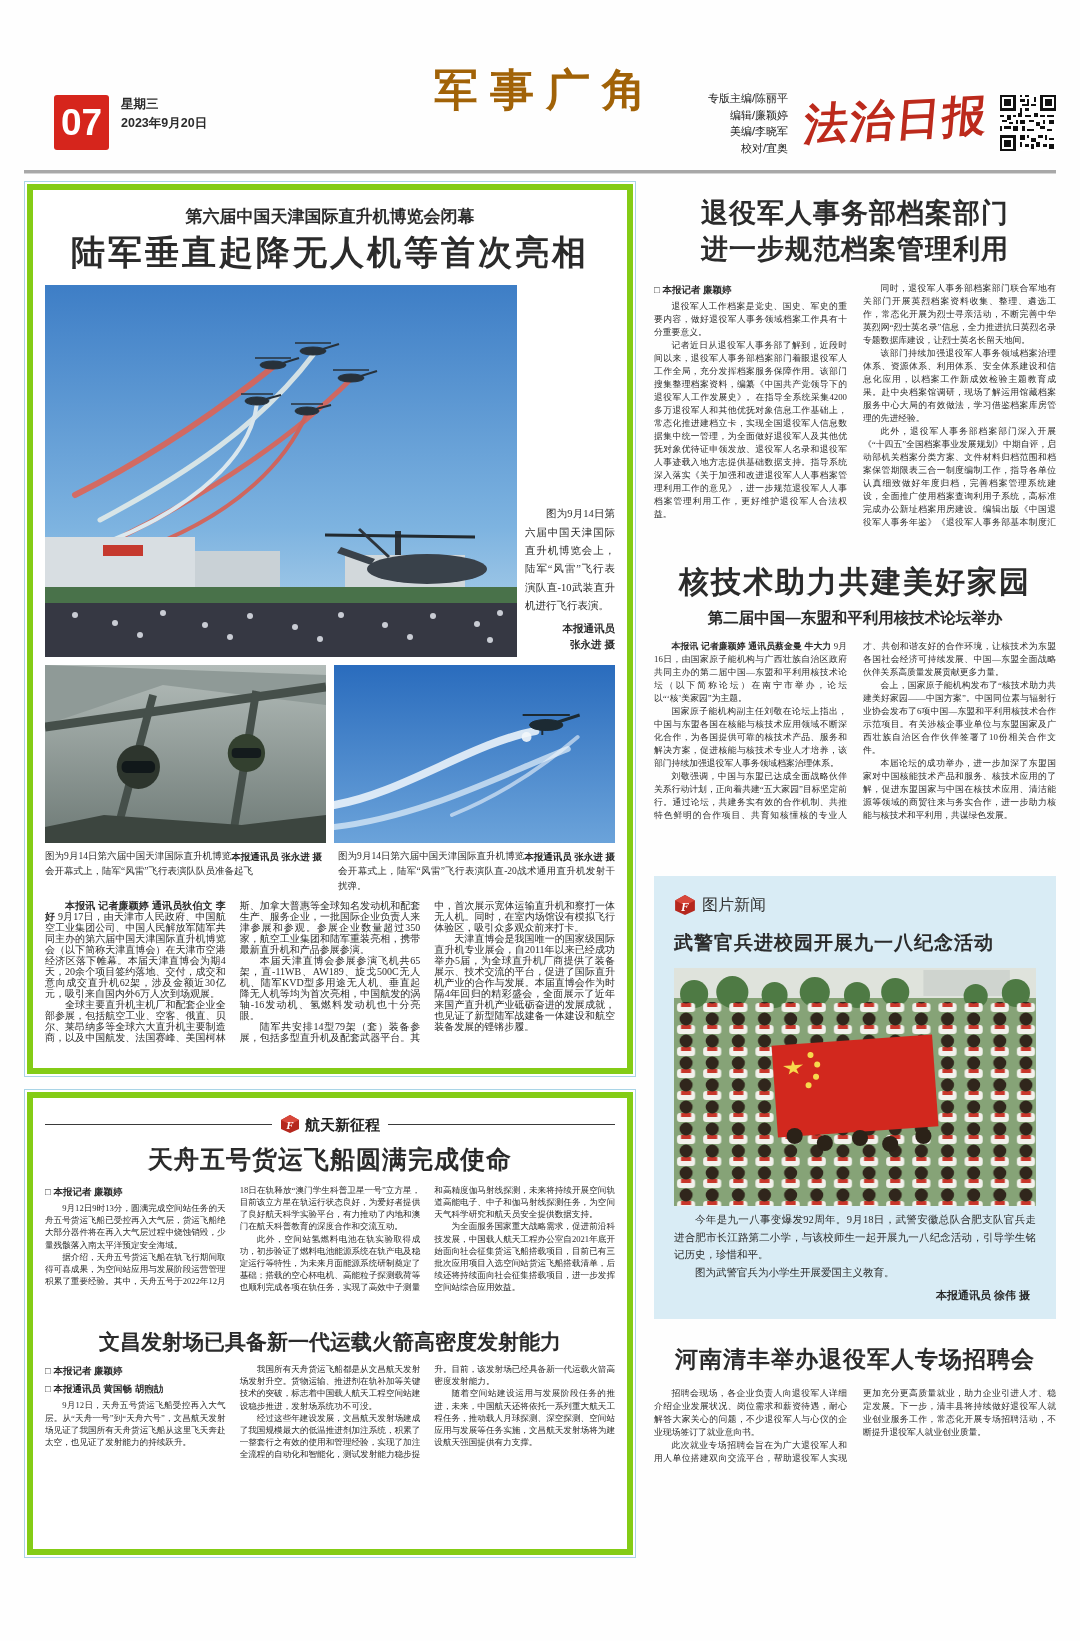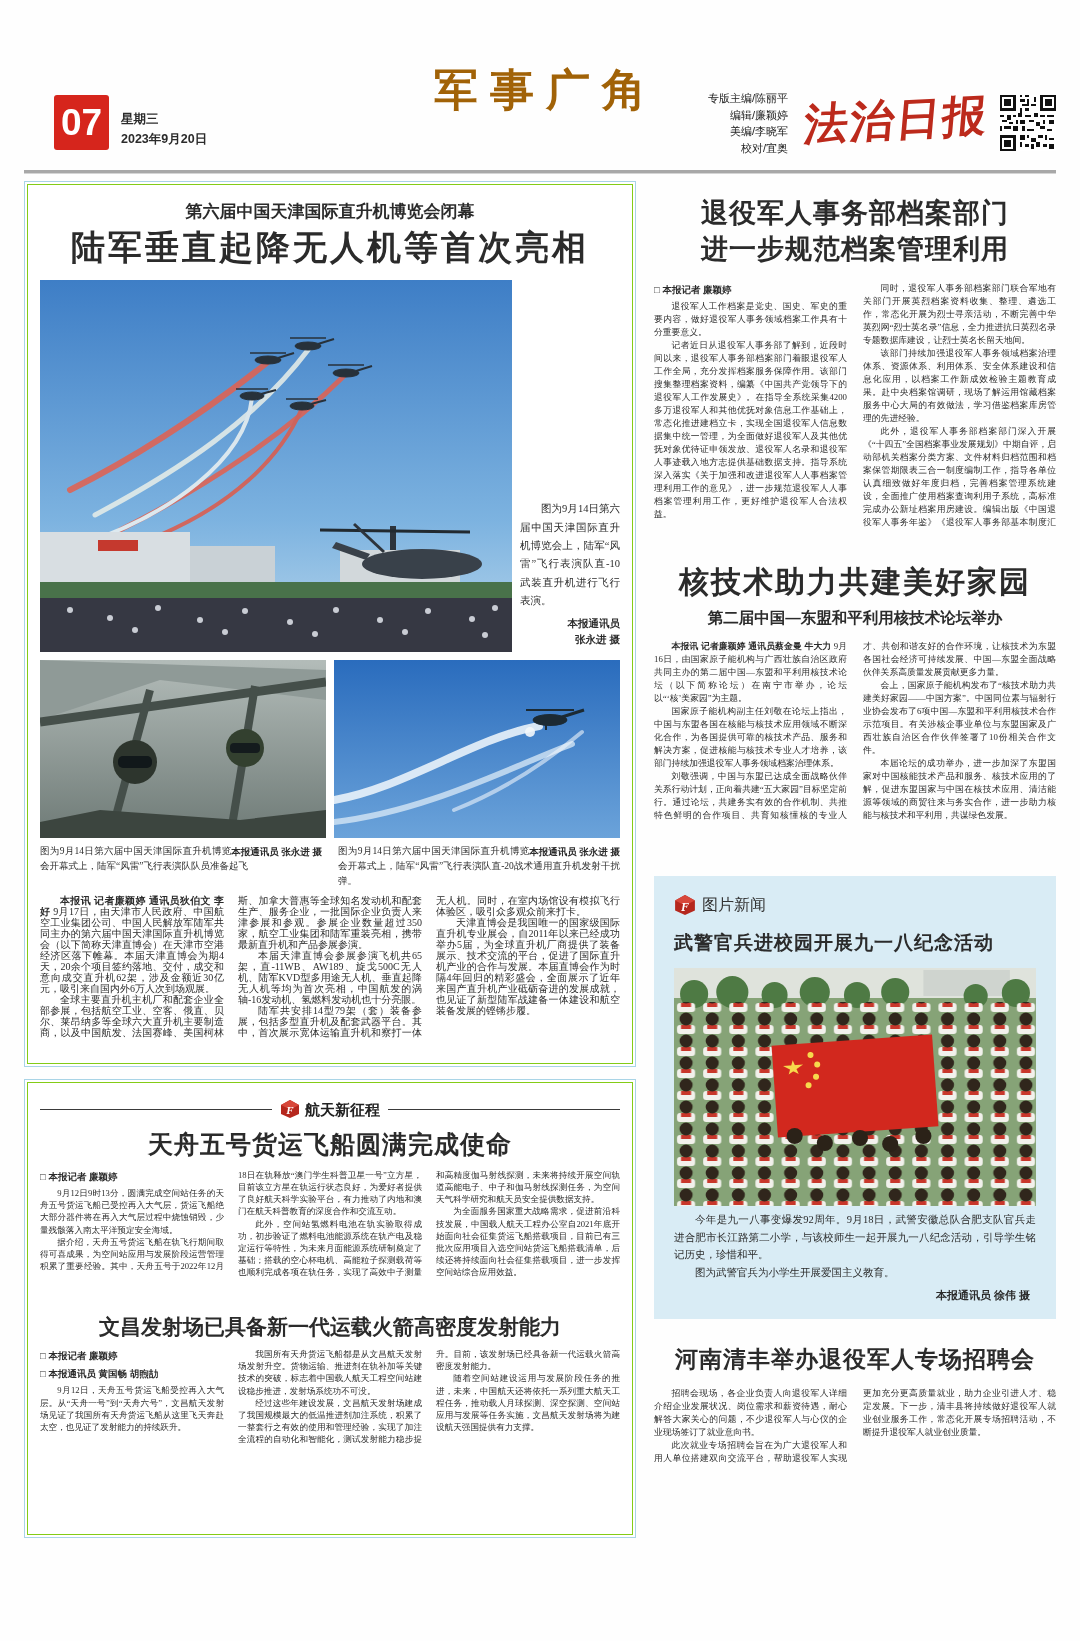--- a/index.html
+++ b/index.html
@@ -1,38 +1,38 @@
 <!DOCTYPE html>
 <html><head>
 <meta charset="utf-8">
 <style>
   html,body{margin:0;padding:0;background:#e9e9e9;}
   .page{width:1080px;height:1641px;background:#fefefe;position:relative;box-sizing:border-box;
         padding:0 24px;font-family:"Liberation Serif","DejaVu Serif",serif;color:#2b2b2b;overflow:hidden;}
   
   .hdr{position:relative;margin-top:60px;height:104px;display:flex;justify-content:space-between;align-items:flex-end;}
-  .hdr-left{display:flex;gap:12px;align-items:flex-end;padding-left:30px;padding-bottom:14px;}
+  .hdr-left{display:flex;gap:12px;padding-left:30px;padding-bottom:14px;}
   .page-num{width:55px;height:55px;background:#d6251c;color:#fff;text-align:center;
             font:700 37px/55px "Liberation Sans",sans-serif;border-radius:3px;}
   .date-block{font:700 12.5px/1.55 "Liberation Sans",sans-serif;padding-bottom:1px;}
   .section-title{position:absolute;left:50%;top:1px;transform:translateX(-50%);margin:0;
        font-family:"Liberation Sans",sans-serif;font-size:44px;font-weight:900;color:#a16207;
        letter-spacing:12px;padding-left:12px;white-space:nowrap;}
   .hdr-right{display:flex;align-items:center;gap:10px;padding-bottom:8px;}
   .credits{font:400 11px/1.5 "Liberation Sans",sans-serif;text-align:right;color:#222;}
   .masthead{font-family:"Liberation Serif",serif;font-weight:700;font-size:44px;color:#bc2a1c;
        transform:rotate(-3deg) skewX(-8deg);letter-spacing:2px;padding:0 2px 6px 6px;}
   .qr svg{display:block;}
   .hrule{height:3px;background:#a8a8a8;margin-top:6px;box-shadow:0 1px 0 #d5d5d5;}
   
   .content{display:flex;gap:18px;margin-top:8px;}
   .col-left{width:612px;flex:none;}
   .col-right{flex:1;padding-top:4px;}
   .box-outer{border:1px solid #a9d4e6;padding:2px;background:#fff;}
-  .box-inner{border:1px solid #84cc16;padding:12px 12px 8px;}
+  .box-inner{border:6px solid #84cc16;padding:12px 12px 8px;}
   
   .kicker{text-align:center;font:700 17px/1.3 "Liberation Sans",sans-serif;margin:4px 0 4px;}
   .headline{text-align:center;font:700 34px/1.2 "Liberation Sans",sans-serif;letter-spacing:3px;margin:0 0 12px;}
   .main-photo-row{display:flex;gap:8px;height:372px;}
   .ph-main{width:472px;height:372px;flex:none;display:block;}
   .main-cap{width:100px;display:flex;flex-direction:column;justify-content:flex-end;
             font-size:10.5px;line-height:1.75;text-align:justify;padding-bottom:4px;}
   .main-cap p{margin:0;text-indent:2em;}
   .cap-credit-block{font:700 10.5px/1.5 "Liberation Sans",sans-serif;text-align:right;margin-top:6px;}
   .photo-row2{display:flex;gap:8px;margin-top:8px;}

